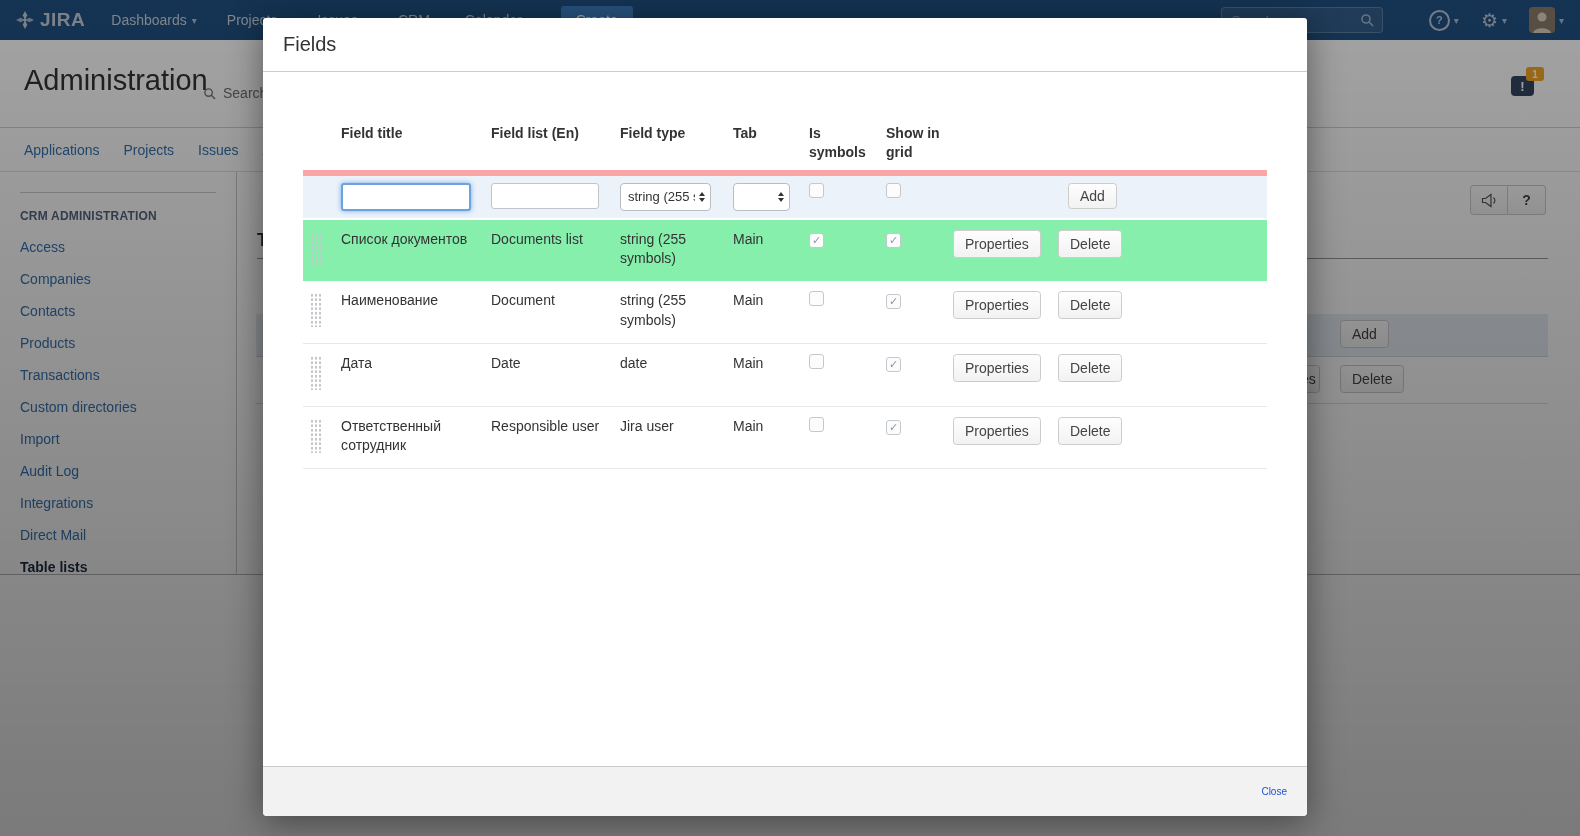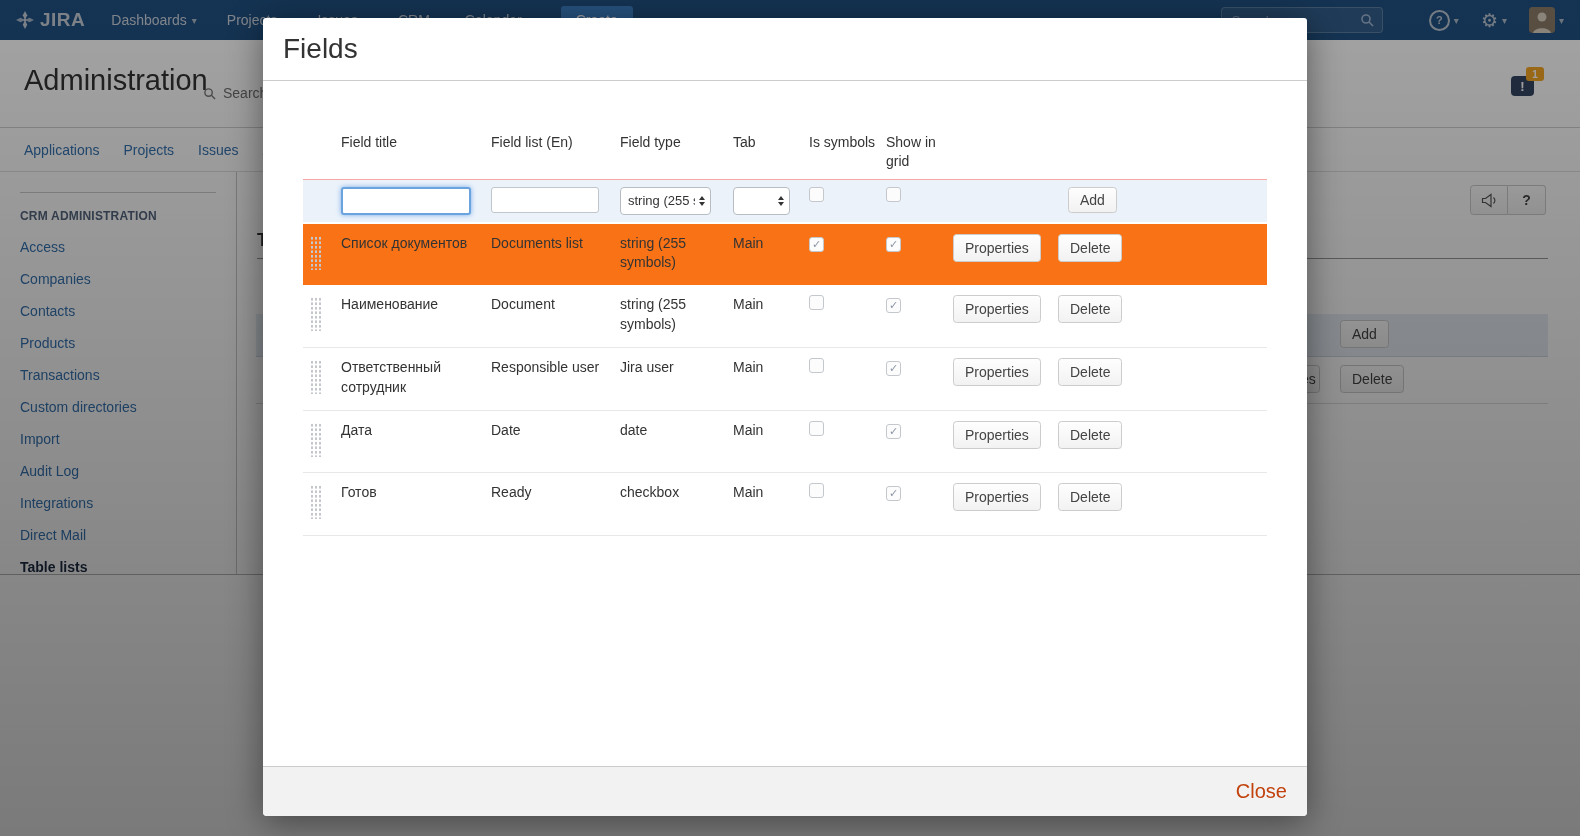--- a/index.html
+++ b/index.html
@@ -78,33 +78,33 @@
   .bg-row2 .btn-prop{position:absolute;left:984px;top:8px;width:80px;overflow:hidden;white-space:nowrap;text-align:right;}
   .bg-row2 .btn-del{position:absolute;left:1084px;top:8px;}
 
   
   .blanket{position:absolute;inset:0;background:linear-gradient(rgba(0,0,0,0.36),rgba(0,0,0,0.52));z-index:50;}
 
   
   .modal{position:absolute;left:263px;top:18px;width:1044px;height:798px;background:#fff;z-index:100;
     border-radius:3px 3px 4px 4px;box-shadow:0 6px 35px rgba(0,0,0,0.45);display:flex;flex-direction:column;box-sizing:border-box;}
   .modal-header{padding:15px 20px;border-bottom:1px solid #ccc;}
-  .modal-title{font-size:28px;color:#333;font-weight:400;}
+  .modal-title{font-size:20px;color:#333;font-weight:400;}
   .modal-body{flex:1;padding:48px 40px 0 40px;overflow:hidden;}
   .modal-footer{height:49px;background:#f2f2f2;border-top:1px solid #ccc;border-radius:0 0 4px 4px;
     display:flex;align-items:center;justify-content:flex-end;padding:0 20px;}
-  .close-link{color:#c2410c;font-size:20px;cursor:pointer;text-decoration:none;}
+  .close-link{color:#1d4ed8;font-size:10px;cursor:pointer;text-decoration:none;}
 
   
   table.fields{width:100%;border-collapse:collapse;table-layout:fixed;font-size:14px;color:#333;}
-  table.fields th{text-align:left;vertical-align:top;font-weight:normal;padding:4px 8px 8px 0;
-    border-bottom:1px solid #fca5a5;line-height:1.35;}
+  table.fields th{text-align:left;vertical-align:top;font-weight:bold;padding:4px 8px 8px 0;
+    border-bottom:6px solid #fca5a5;line-height:1.35;}
   table.fields td{vertical-align:top;padding:10px 8px 10px 0;border-bottom:1px solid #e8e8e8;line-height:1.4;}
   tr.input-row td{background:#ebf2fa;padding:7px 8px 7px 0;border-bottom:2px solid #fff;}
-  tr.highlight td{background:#f97316;border-bottom:none;}
+  tr.highlight td{background:#86efac;border-bottom:none;}
   .td-drag{padding-left:7px !important;}
   .drag{display:inline-block;width:12px;height:34px;margin-top:2px;
     background-image:radial-gradient(#c4c8cd 1px,transparent 1.4px);background-size:4px 4.5px;cursor:grab;}
   .cb{display:inline-block;width:13px;height:13px;box-sizing:content-box;border:1px solid #c4c7cc;
     border-radius:3px;background:#fcfcfc;font-size:11px;line-height:13px;text-align:center;color:#8b95a5;}
   .txt{box-sizing:border-box;height:26px;border:1px solid #c0c6cc;border-radius:3px;outline:none;
     font-family:inherit;font-size:13px;padding:0 6px;}
   .txt.w1{width:130px;height:28px;border:2px solid #6aa3de;box-shadow:0 0 5px rgba(82,150,230,.75);}
   .txt.w2{width:108px;}
   .select{display:inline-flex;box-sizing:border-box;height:28px;border:1px solid #b8bdc4;border-radius:4px;
@@ -339,50 +339,39 @@
             <td>Document</td>
             <td>string (255 symbols)</td>
             <td>Main</td>
             <td><span class="cb"></span></td>
             <td><span class="cb">✓</span></td>
             <td><button class="aui-btn">Properties</button></td>
             <td><button class="aui-btn">Delete</button></td>
           </tr>
           <tr>
             <td class="td-drag"><span class="drag"></span></td>
+            <td>Дата</td>
+            <td>Date</td>
+            <td>date</td>
+            <td>Main</td>
+            <td><span class="cb"></span></td>
+            <td><span class="cb">✓</span></td>
+            <td><button class="aui-btn">Properties</button></td>
+            <td><button class="aui-btn">Delete</button></td>
+          </tr>
+          <tr>
+            <td class="td-drag"><span class="drag"></span></td>
             <td>Ответственный сотрудник</td>
             <td>Responsible user</td>
             <td>Jira user</td>
             <td>Main</td>
             <td><span class="cb"></span></td>
             <td><span class="cb">✓</span></td>
             <td><button class="aui-btn">Properties</button></td>
             <td><button class="aui-btn">Delete</button></td>
           </tr>
-          <tr>
-            <td class="td-drag"><span class="drag"></span></td>
-            <td>Дата</td>
-            <td>Date</td>
-            <td>date</td>
-            <td>Main</td>
-            <td><span class="cb"></span></td>
-            <td><span class="cb">✓</span></td>
-            <td><button class="aui-btn">Properties</button></td>
-            <td><button class="aui-btn">Delete</button></td>
-          </tr>
-          <tr>
-            <td class="td-drag"><span class="drag"></span></td>
-            <td>Готов</td>
-            <td>Ready</td>
-            <td>checkbox</td>
-            <td>Main</td>
-            <td><span class="cb"></span></td>
-            <td><span class="cb">✓</span></td>
-            <td><button class="aui-btn">Properties</button></td>
-            <td><button class="aui-btn">Delete</button></td>
-          </tr>
         </tbody>
     </table>
   </div>
   <div class="modal-footer">
     <a class="close-link" href="#">Close</a>
   </div>
 </div>
 
 </body></html>

